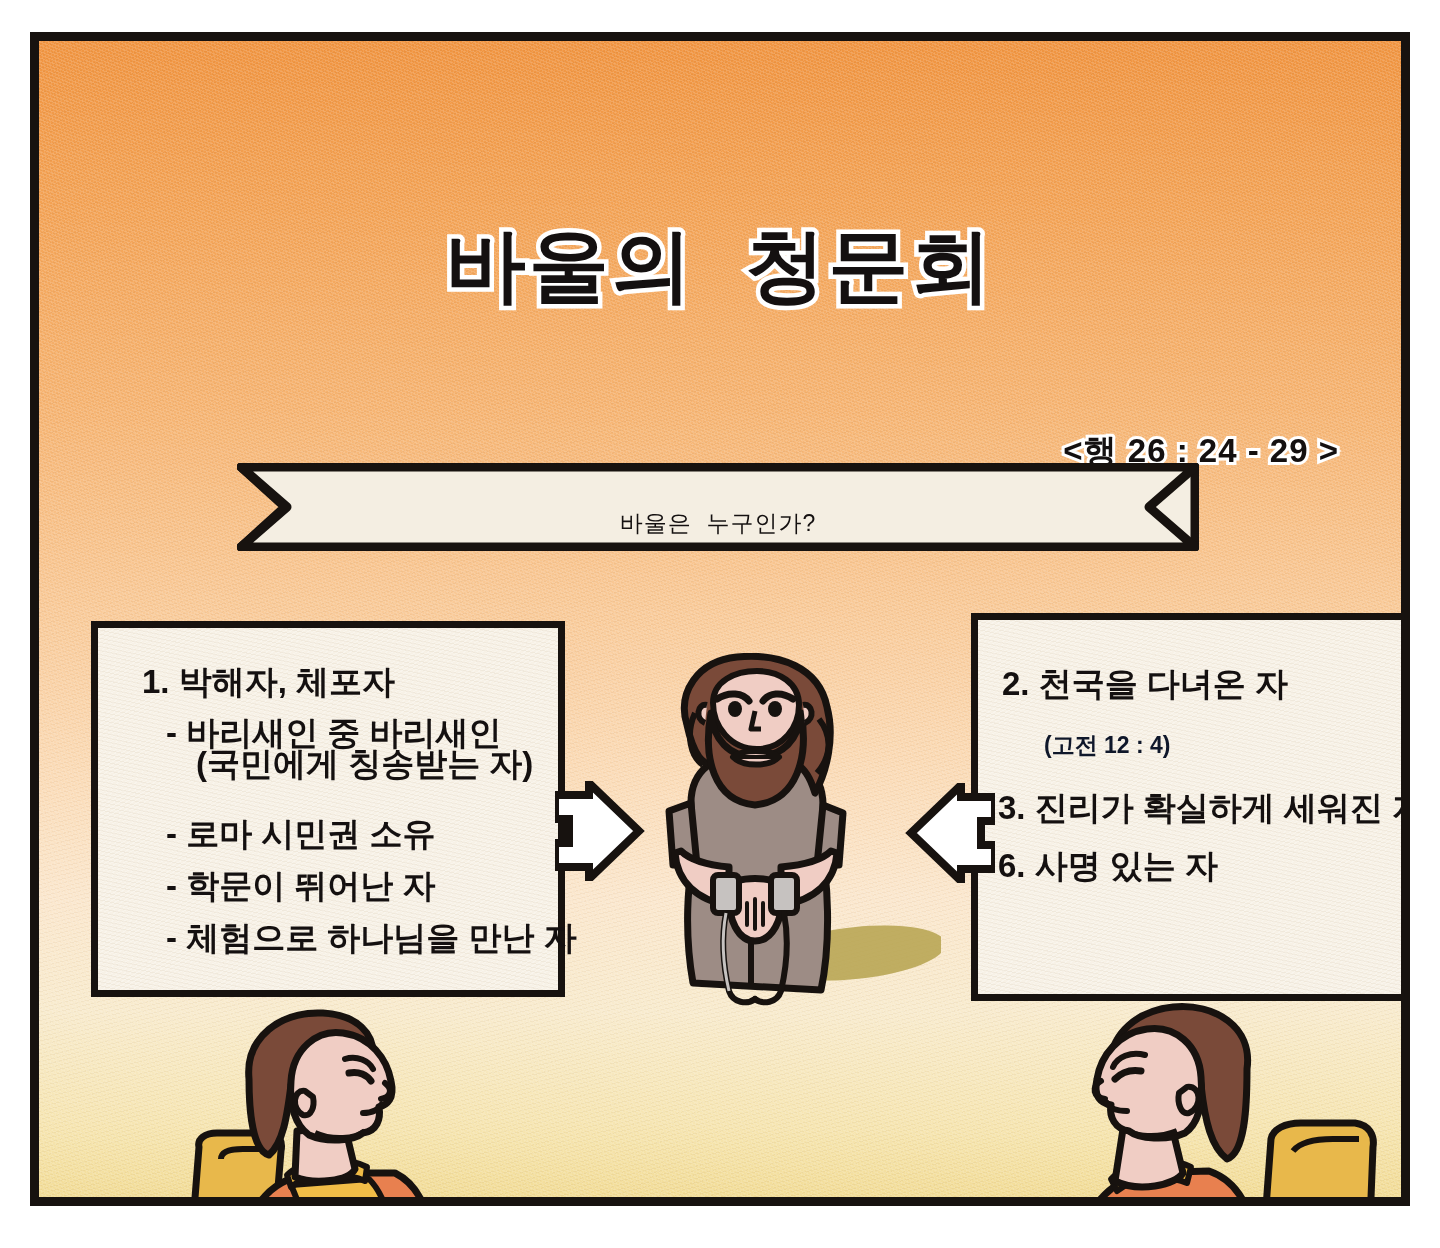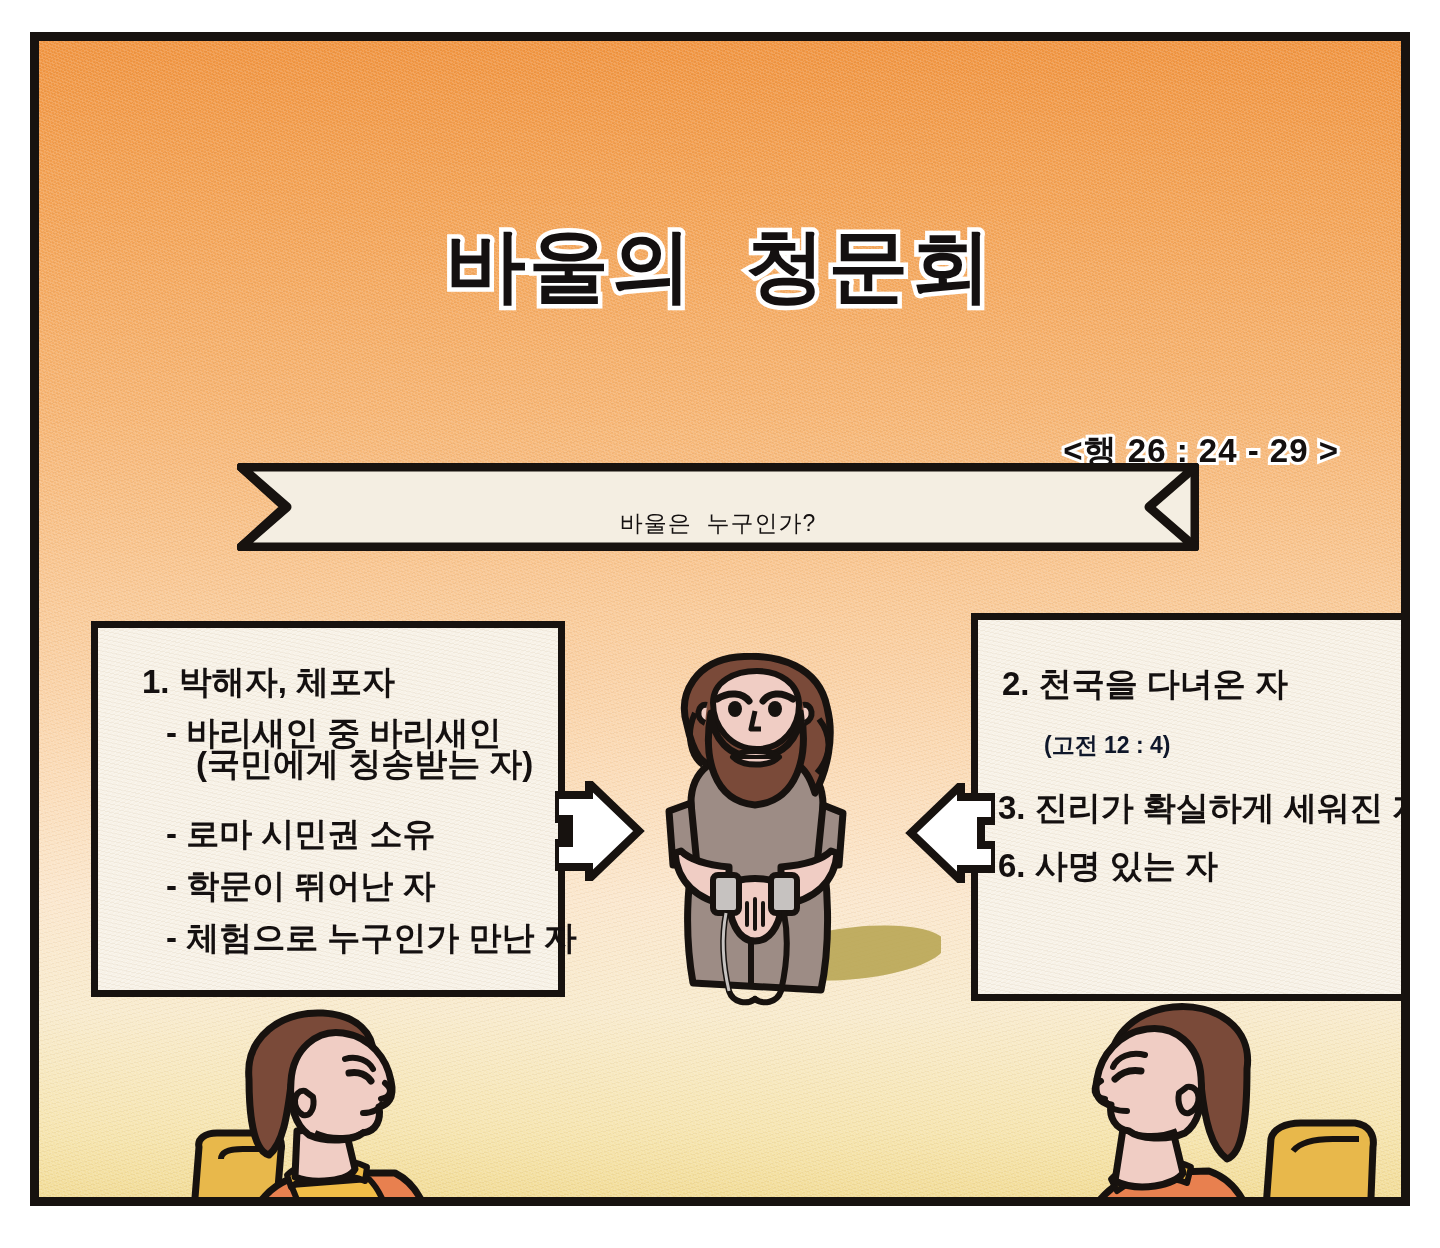--- a/index.html
+++ b/index.html
@@ -181,21 +181,21 @@
   </div>
 
   <div class="info-box box-left">
     <div class="paperfill"></div>
     <div class="box-inner">
       <div class="hdr L1">1. 박해자, 체포자</div>
       <div class="bullet L2">- 바리새인 중 바리새인</div>
       <div class="bullet L3">(국민에게 칭송받는 자)</div>
       <div class="bullet L4">- 로마 시민권 소유</div>
       <div class="bullet L5">- 학문이 뛰어난 자</div>
-      <div class="bullet L6">- 체험으로 누구인가 만난 자</div>
+      <div class="bullet L6">- 체험으로 하나님을 만난 자</div>
     </div>
   </div>
 
   <div class="info-box box-right">
     <div class="paperfill"></div>
     <div class="box-inner">
       <div class="hdr R1">2. 천국을 다녀온 자</div>
       <div class="subref R2">(고전 12 : 4)</div>
       <div class="hdr R3">3. 진리가 확실하게 세워진 자</div>
       <div class="hdr R4">6. 사명 있는 자</div>

